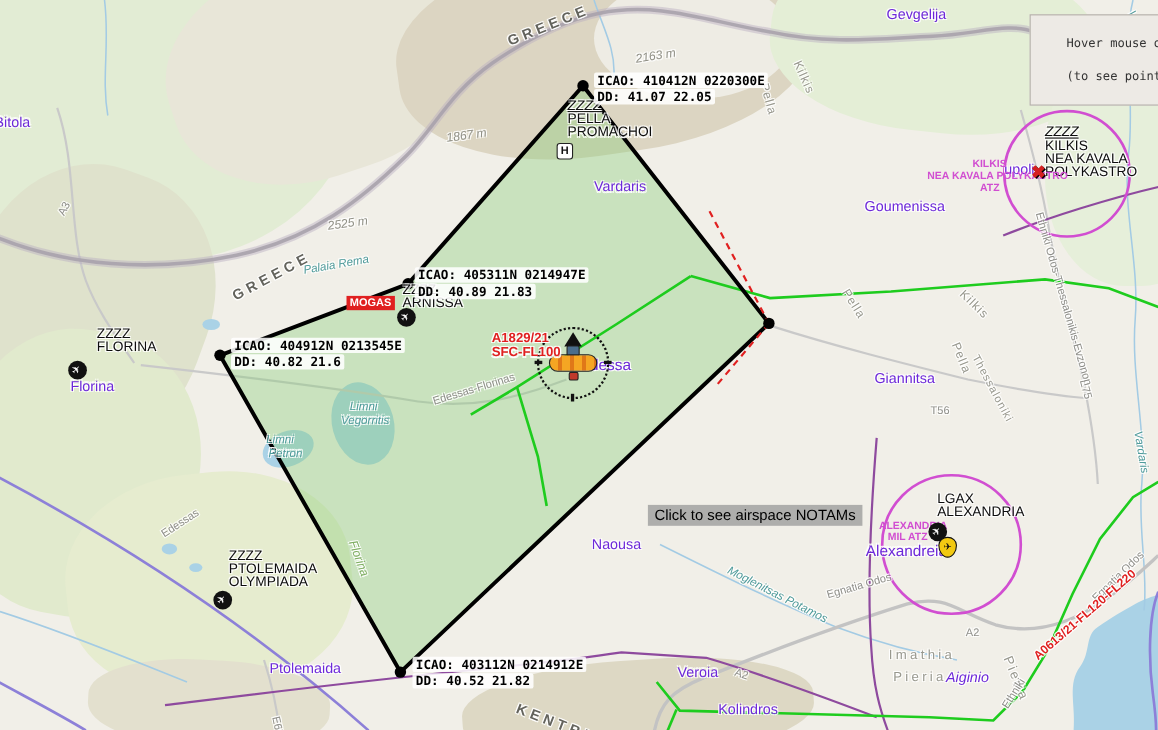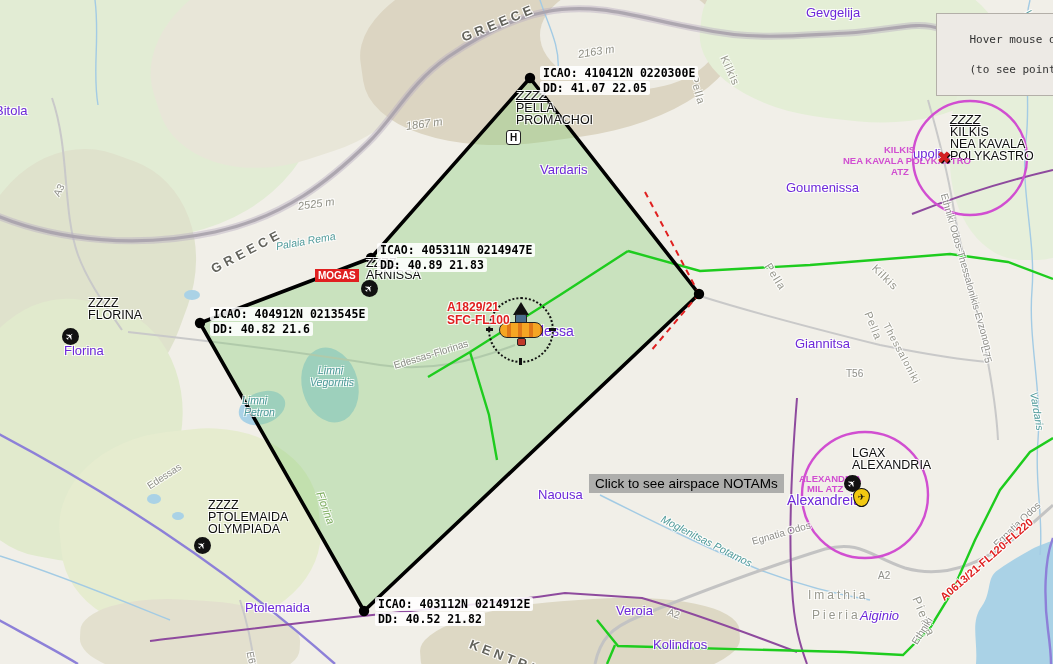--- a/index.html
+++ b/index.html
@@ -320,19 +320,19 @@
       <div class="vertex-label" style="left: 210px; top: 307px;">
         <span class="vl">ICAO: 404912N 0213545E</span>
         <span class="vl">DD: 40.82 21.6</span>
       </div>
       <div class="vertex-label" style="left: 375px; top: 597px;">
         <span class="vl">ICAO: 403112N 0214912E</span>
         <span class="vl">DD: 40.52 21.82</span>
       </div>
     </div>
 
-  <div class="tooltip z8" style="left:589px;top:474px">Click to see airspace NOTAMs</div>
+  <div class="tooltip z8" style="left:589px;top:459px">Click to see airspace NOTAMs</div>
   <div class="hoverbox z8" style="left:936px;top:13px">
     <span>Hover mouse over m</span><br>
     <span>(to see pointer coo</span>
   </div>
 
 </div>
 
 </body></html>

